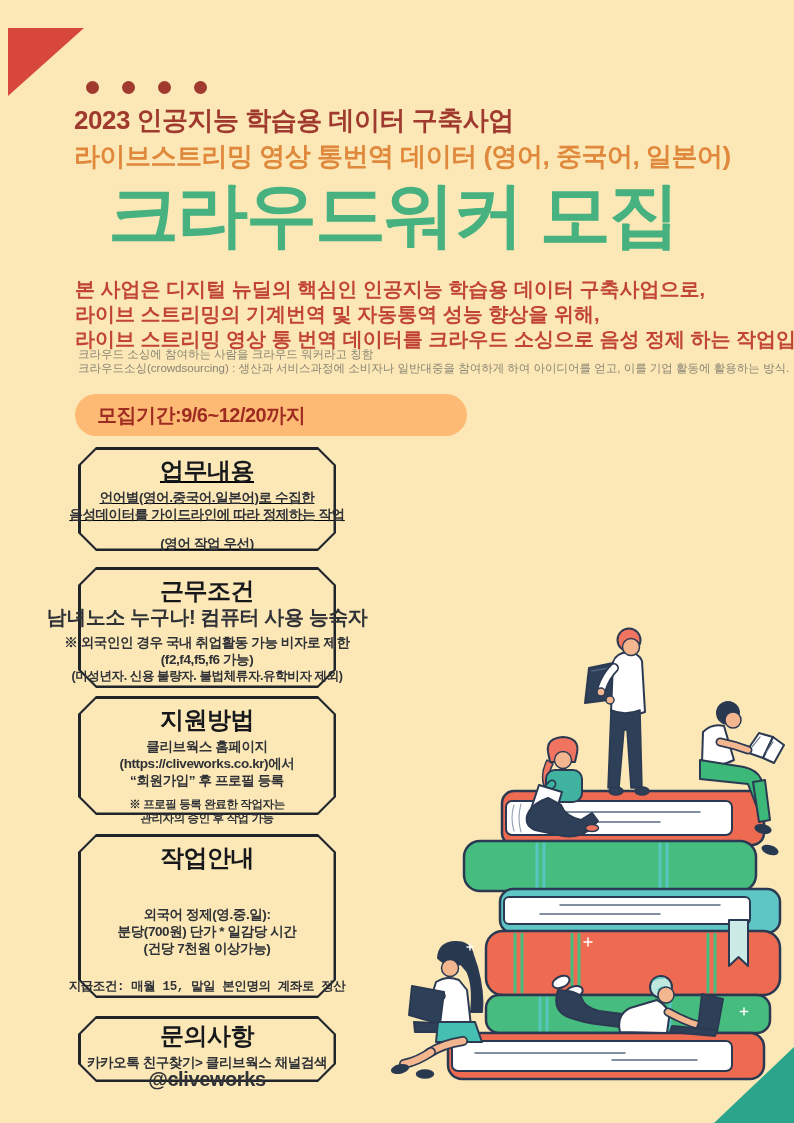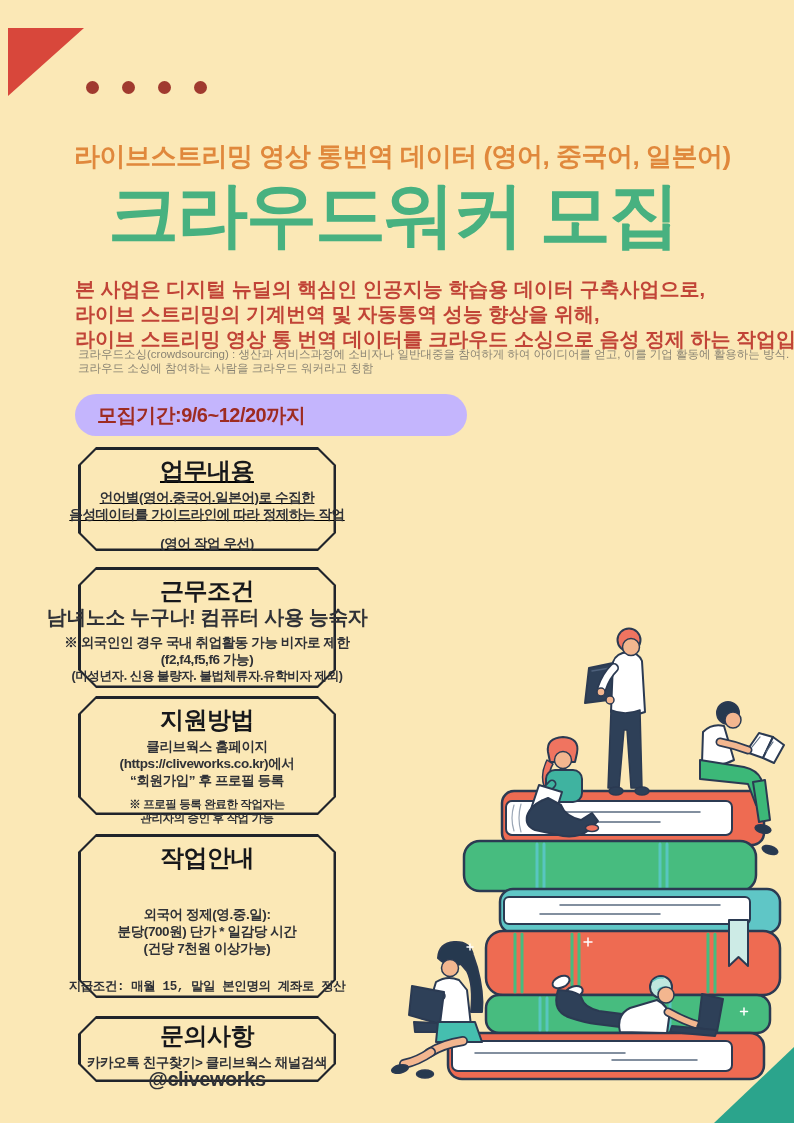--- a/index.html
+++ b/index.html
@@ -19,21 +19,21 @@
   .subtitle{position:absolute;left:74px;top:139px;font-size:26px;font-weight:700;color:#E0883C;letter-spacing:-0.5px;white-space:nowrap;}
   .title{position:absolute;left:69px;top:168px;font-size:71px;font-weight:900;color:#48B180;letter-spacing:-2px;white-space:nowrap;margin-left:39px;}
 
   
   .intro{position:absolute;left:75px;top:277px;font-size:20px;font-weight:700;color:#C14437;line-height:25px;white-space:nowrap;}
   .intro span{display:block;}
   .footnote{position:absolute;left:78px;top:348px;font-size:11.5px;font-weight:500;color:#8A8474;line-height:13.5px;white-space:nowrap;}
   .footnote span{display:block;}
 
   
-  .pill{position:absolute;left:75px;top:394px;width:392px;height:42px;border-radius:21px;background:#c4b5fd;}
+  .pill{position:absolute;left:75px;top:394px;width:392px;height:42px;border-radius:21px;background:#fdba74;}
   .pill span{display:block;padding-left:22px;line-height:42px;font-size:20px;font-weight:800;color:#9E2B21;letter-spacing:-0.5px;}
 
   
   .box{position:absolute;left:78px;width:258px;}
   .box::before{content:"";position:absolute;inset:0;background:#20242B;
     clip-path:polygon(18px 0,calc(100% - 18px) 0,100% 18px,100% calc(100% - 18px),calc(100% - 18px) 100%,18px 100%,0 calc(100% - 18px),0 18px);}
   .box::after{content:"";position:absolute;inset:2.5px;background:#FBE8B6;
     clip-path:polygon(16px 0,calc(100% - 16px) 0,100% 16px,100% calc(100% - 16px),calc(100% - 16px) 100%,16px 100%,0 calc(100% - 16px),0 16px);}
   .box .content{position:relative;z-index:1;display:flex;flex-direction:column;align-items:center;text-align:center;height:100%;}
   .box h3{margin:8px 0 2px 0;font-size:24px;font-weight:900;color:#17181B;letter-spacing:-0.5px;}
@@ -61,32 +61,33 @@
   <div class="tri-tl"></div>
   <div class="tri-br"></div>
 
   <div class="dots">
     <span class="dot"></span>
     <span class="dot"></span>
     <span class="dot"></span>
     <span class="dot"></span>
   </div>
 
+  <div class="kicker">2023 인공지능 학습용 데이터 구축사업</div>
   <div class="subtitle">라이브스트리밍 영상 통번역 데이터 (영어, 중국어, 일본어)</div>
   <div class="title">크라우드워커 모집</div>
 
   <div class="intro">
     <span>본 사업은 디지털 뉴딜의 핵심인 인공지능 학습용 데이터 구축사업으로,</span>
     <span>라이브 스트리밍의 기계번역 및 자동통역 성능 향상을 위해,</span>
     <span>라이브 스트리밍 영상 통 번역 데이터를 크라우드 소싱으로 음성 정제 하는 작업입니다.</span>
   </div>
 
   <div class="footnote">
+    <span>크라우드 소싱에 참여하는 사람을 크라우드 워커라고 칭함</span>
     <span>크라우드소싱(crowdsourcing) : 생산과 서비스과정에 소비자나 일반대중을 참여하게 하여 아이디어를 얻고, 이를 기업 활동에 활용하는 방식.</span>
-    <span>크라우드 소싱에 참여하는 사람을 크라우드 워커라고 칭함</span>
   </div>
 
   <div class="pill">
     <span>모집기간:9/6~12/20까지</span>
   </div>
 
   <div class="box" id="box-tasks">
     <div class="content">
       <h3>업무내용</h3>
       <div class="ln">언어별(영어.중국어.일본어)로 수집한</div>

